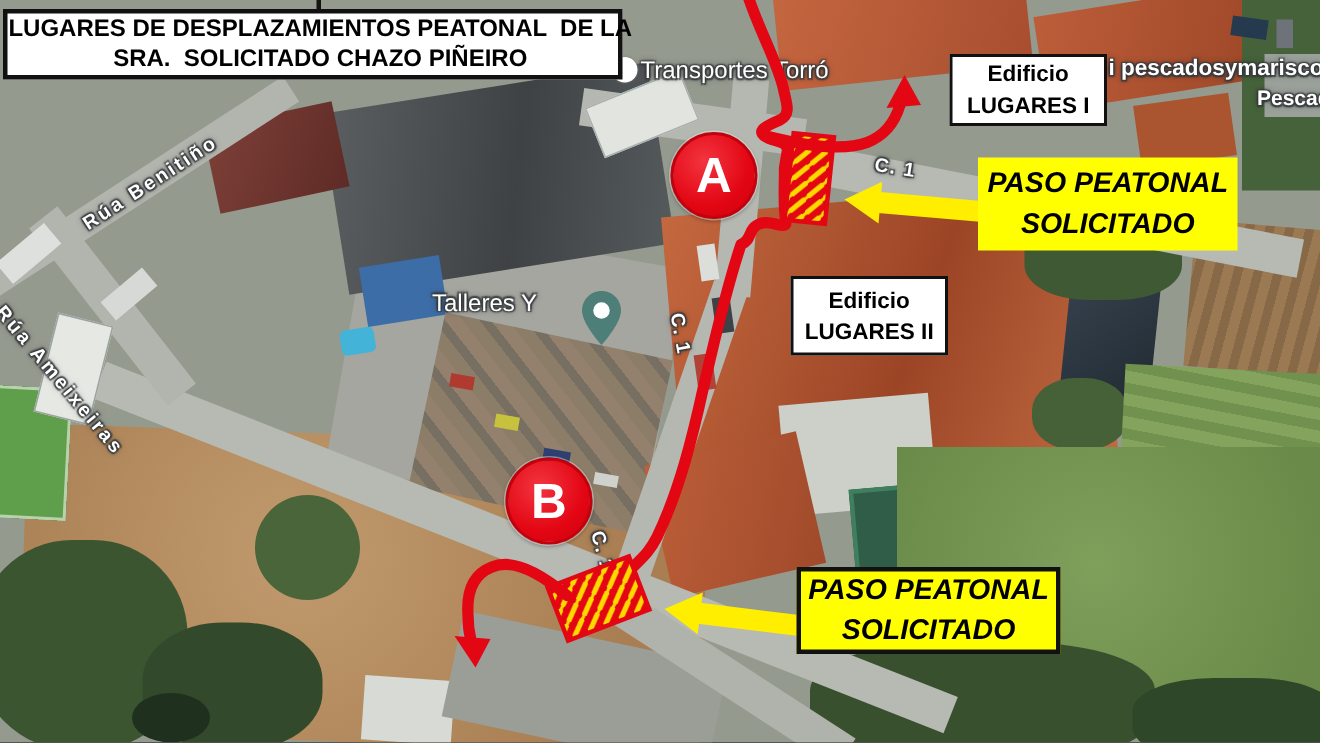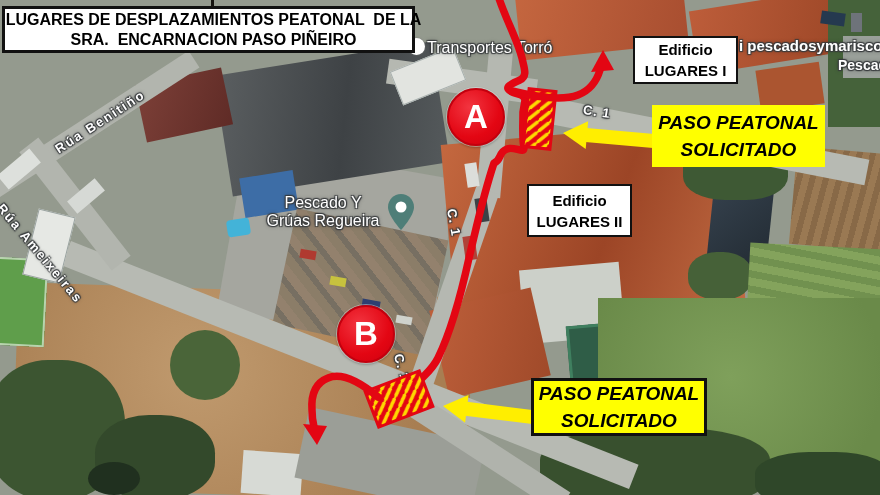--- a/index.html
+++ b/index.html
@@ -90,22 +90,21 @@
     <div class="b" style="left:821px;top:12px;width:24px;height:13px;transform:rotate(8deg);background:#25394f;"></div>
     <div class="b" style="left:851px;top:13px;width:11px;height:19px;background:#6e737a;"></div>
     <div class="b" style="left:466px;top:163px;width:12px;height:24px;transform:rotate(-8deg);background:#dcdeda;"></div>
     <div class="b" style="left:476px;top:198px;width:12px;height:24px;transform:rotate(-8deg);background:#3c4246;"></div>
     <div class="b" style="left:464px;top:236px;width:12px;height:24px;transform:rotate(-8deg);background:#b04238;"></div>
   </div>
 
   <span class="maplabel" style="left:408px;top:38px;width:17px;height:17px;background:#fff;border-radius:50%;box-shadow:0 0 2px #777;"></span>
   <span class="maplabel" style="left:427px;top:39px;font-size:16px;">Transportes Torró</span>
   <div class="maplabel" style="left:258px;top:194px;width:130px;text-align:center;font-size:16px;line-height:18px;white-space:normal;">
-    <span>Pescado Y</span><br>
-    <span>Grúas Regueira</span>
+    <span>Talleres Y</span><br>
   </div>
   <svg class="b" style="left:388px;top:194px;z-index:20;" width="26" height="36" viewBox="0 0 26 36">
     <path d="M13 0 C5.8 0 0 5.8 0 13 C0 22 13 36 13 36 C13 36 26 22 26 13 C26 5.8 20.2 0 13 0 Z" fill="#4e7e78"></path>
     <circle cx="13" cy="13" r="5.5" fill="#ffffff"></circle>
   </svg>
   <span class="maplabel street" style="left:48px;top:114px;transform:rotate(-33deg);">Rúa Benitiño</span>
   <span class="maplabel street" style="left:0px;top:198px;transform:rotate(50deg);transform-origin:left center;">Rúa Ameixeiras</span>
   <span class="maplabel c1" style="left:583px;top:104px;transform:rotate(9deg);">C. 1</span>
   <span class="maplabel c1" style="left:440px;top:215px;transform:rotate(80deg);">C. 1</span>
   <span class="maplabel c1" style="left:388px;top:360px;transform:rotate(74deg);">C. 1</span>
@@ -137,21 +136,21 @@
       <rect x="586" y="126" width="68" height="14"></rect>
     </g>
     <g transform="rotate(7 443 406)" fill="#ffee00">
       <polygon points="443,406 467,392 467,420"></polygon>
       <rect x="466" y="399" width="68" height="14"></rect>
     </g>
   </svg>
 
   <div class="card title-card" style="left:2px;top:6px;width:413px;height:47px;">
     <div class="ln">LUGARES DE DESPLAZAMIENTOS PEATONAL  DE LA</div>
-    <div class="ln">SRA.  ENCARNACION PASO PIÑEIRO</div>
+    <div class="ln">SRA.  SOLICITADO CHAZO PIÑEIRO</div>
   </div>
   <div class="tick" style="left:211px;top:0px;width:3px;height:7px;"></div>
 
   <div class="card bldg-card" style="left:633px;top:36px;width:105px;height:48px;">
     <div>Edificio</div>
     <div>LUGARES I</div>
   </div>
   <div class="card bldg-card" style="left:527px;top:184px;width:105px;height:53px;">
     <div>Edificio</div>
     <div>LUGARES II</div>

